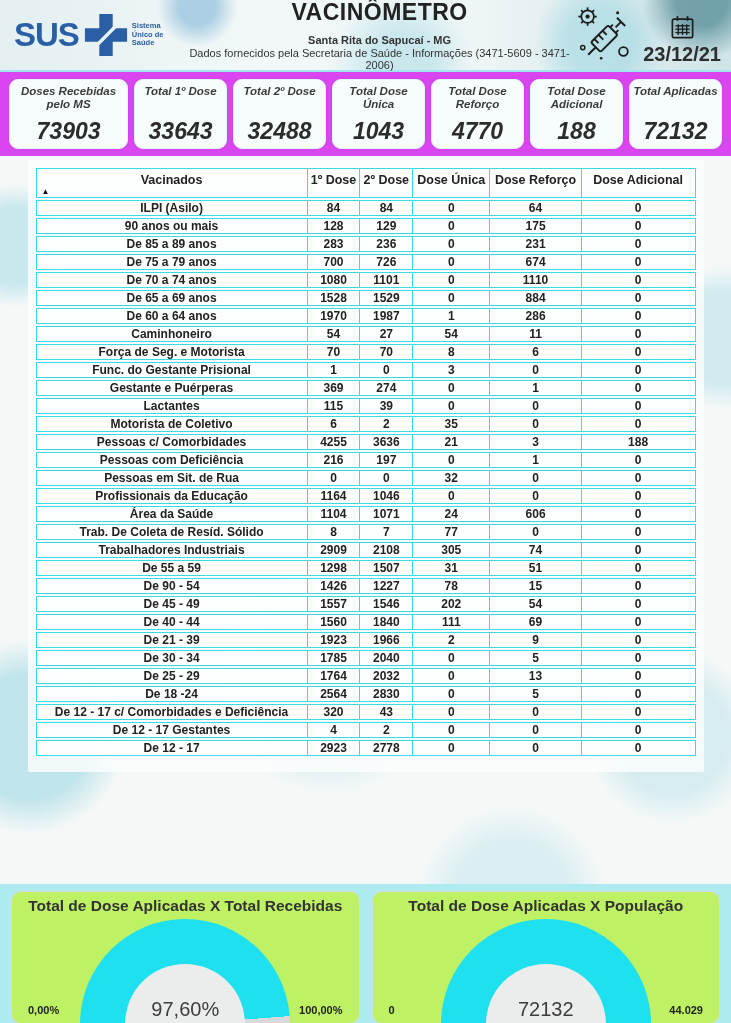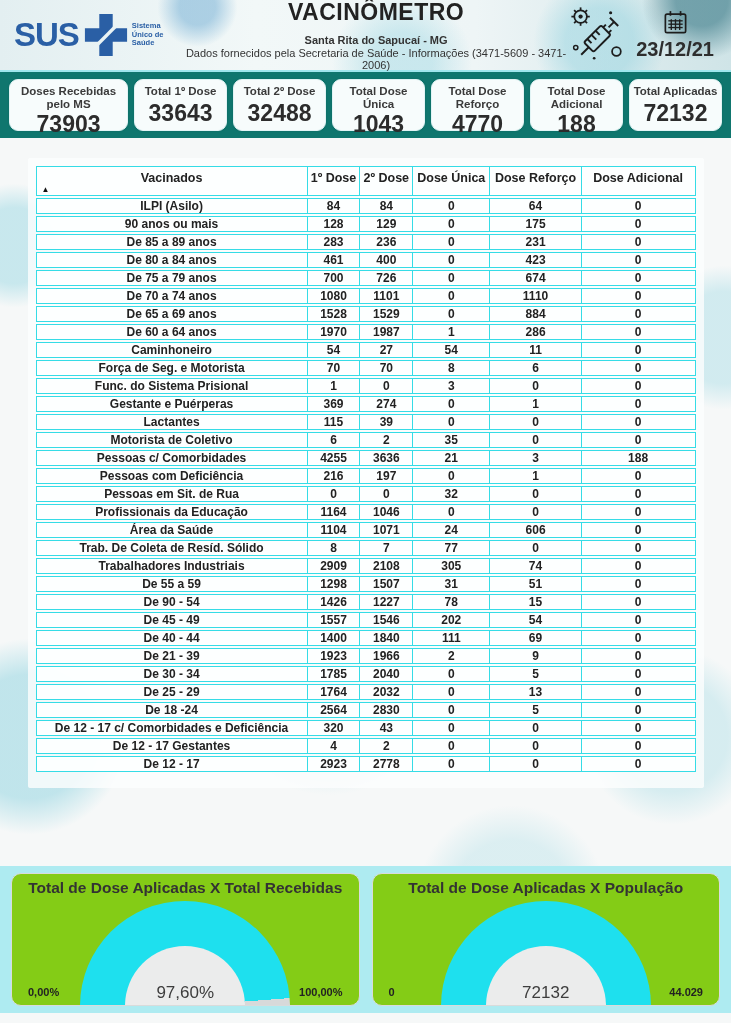--- a/index.html
+++ b/index.html
@@ -29,38 +29,38 @@
       linear-gradient(90deg,#e3eff1 0%,#f2f8f8 35%,#eef5f6 65%,#cfe4e7 100%);
     border-bottom:2px solid #9fe6ed;
   }
   .sus-logo { display:flex; align-items:center; margin-left:14px; width:170px; flex:none; }
   .sus-text { font-size:33px; font-weight:bold; color:#2a5fa5; letter-spacing:-1px; }
   .sus-sub { font-size:7.5px; line-height:8.5px; color:#2a5fa5; font-weight:bold; margin-left:3px; width:42px; }
   .header-center { flex:1; text-align:center; }
   .title { font-size:23px; font-weight:bold; color:#222; letter-spacing:.5px; }
   .subtitle { font-size:11px; font-weight:bold; color:#333; margin-top:8px; }
   .info-line { font-size:11px; color:#333; margin-top:1px; }
-  .header-right { display:flex; align-items:center; gap:6px; margin-right:17px; flex:none; }
+  .header-right { display:flex; align-items:flex-end; gap:6px; margin-right:10px; flex:none; }
   .date-col { display:flex; flex-direction:column; align-items:center; }
   .date-text { font-size:20px; font-weight:bold; color:#2e2e2e; margin-top:2px; }
   
   .cards-strip {
-    height:66px; background:#0f766e; display:flex; gap:6px;
-    padding:7px 9px; align-items:stretch;
+    height:84px; background:#d946ef; display:flex; gap:6px;
+    padding:7px 9px; align-items:stretch;font-style:italic;
   }
   .card {
     flex:1; background:#f7fcfc; border-radius:9px; border:1px solid #e2f4f5;
     display:flex; flex-direction:column; align-items:center; justify-content:space-between;
     padding:5px 2px 4px; box-shadow:0 0 3px rgba(0,0,0,.08);
   }
   .card.wide { flex:1.3; }
   .card-label { font-size:11.5px; font-weight:bold; color:#3a3a3a; text-align:center; line-height:13px; }
   .card-value { font-size:23px; font-weight:bold; color:#2c2c2c; line-height:26px; }
   
-  .table-wrap { height:728px; padding-top:20px; }
+  .table-wrap { height:728px; padding-top:4px; }
   .table-panel {
     width:676px; margin:0 auto; background:rgba(252,254,254,.8);
     padding:6px 8px 14px; border-radius:2px;
   }
   table.vtable { border-collapse:separate; border-spacing:0 2px; width:100%; table-layout:fixed; }
   .vtable th, .vtable td {
     border-top:1.5px solid #35dce6; border-bottom:1.5px solid #35dce6;
     border-right:1.5px solid #35dce6;
     background:rgba(253,255,255,.92);
     font-weight:bold; text-align:center; overflow:hidden; white-space:nowrap;
@@ -69,21 +69,21 @@
   .vtable th { font-size:12.5px; height:30px; position:relative; vertical-align:top; padding-top:4px; color:#222; }
   .vtable td { font-size:12px; height:15px; padding:0 2px; color:#222; }
   .col-0 { width:268px; } .col-1 { width:52px; } .col-2 { width:52px; }
   .col-3 { width:76px; } .col-4 { width:90px; } .col-5 { width:112px; }
   .sort { position:absolute; left:5px; bottom:1px; font-size:8px; color:#111; cursor:pointer; }
   
   .gauges-strip {
     height:147px; background:#aeebf1; display:flex; gap:12px; padding:7px 11px;
   }
   .gauge-panel {
-    flex:1; background:#84cc16; border:1px solid #d9dbdb; border-radius:10px;
+    flex:1; background:#bef264; border:1px solid #d9dbdb; border-radius:10px;
     position:relative; padding:5px 6px; overflow:hidden;
   }
   .gauge-title { text-align:center; font-size:15.5px; font-weight:bold; color:#333; }
   .gauge-arc {
     --pct:100; --arc:#1ee0ee;
     position:relative; width:210px; height:105px; margin:4px auto 0;
   }
   .gauge-arc::before {
     content:""; position:absolute; inset:0;
     border-radius:210px 210px 0 0;
@@ -92,21 +92,21 @@
       var(--arc) calc(var(--pct) * 1.8deg),
       #d7d9da calc(var(--pct) * 1.8deg) 180deg,
       rgba(0,0,0,0) 180deg);
   }
   .gauge-arc::after {
     content:""; position:absolute; left:50%; bottom:0; transform:translateX(-50%);
     width:120px; height:60px; border-radius:120px 120px 0 0; background:#ebecec;
   }
   .gauge-value {
     position:absolute; bottom:3px; left:0; width:100%; text-align:center;
-    font-size:17px; color:#3d3d3d; z-index:2;
+    font-size:20px; color:#3d3d3d; z-index:2;
   }
   .gauge-min { position:absolute; left:16px; bottom:7px; font-size:11px; font-weight:bold; color:#222; }
   .gauge-max { position:absolute; right:16px; bottom:7px; font-size:11px; font-weight:bold; color:#222; }
   svg { display:block; }
 </style>
 </head>
 <body>
 
 <div class="header">
   <div class="sus-logo">
@@ -243,28 +243,20 @@
           </tr>
           <tr>
             <td class="col-0">De 85 a 89 anos</td>
             <td class="col-1">283</td>
             <td class="col-2">236</td>
             <td class="col-3">0</td>
             <td class="col-4">231</td>
             <td class="col-5">0</td>
           </tr>
           <tr>
-            <td class="col-0">De 80 a 84 anos</td>
-            <td class="col-1">461</td>
-            <td class="col-2">400</td>
-            <td class="col-3">0</td>
-            <td class="col-4">423</td>
-            <td class="col-5">0</td>
-          </tr>
-          <tr>
             <td class="col-0">De 75 a 79 anos</td>
             <td class="col-1">700</td>
             <td class="col-2">726</td>
             <td class="col-3">0</td>
             <td class="col-4">674</td>
             <td class="col-5">0</td>
           </tr>
           <tr>
             <td class="col-0">De 70 a 74 anos</td>
             <td class="col-1">1080</td>
@@ -299,21 +291,21 @@
           </tr>
           <tr>
             <td class="col-0">Força de Seg. e Motorista</td>
             <td class="col-1">70</td>
             <td class="col-2">70</td>
             <td class="col-3">8</td>
             <td class="col-4">6</td>
             <td class="col-5">0</td>
           </tr>
           <tr>
-            <td class="col-0">Func. do Sistema Prisional</td>
+            <td class="col-0">Func. do Gestante Prisional</td>
             <td class="col-1">1</td>
             <td class="col-2">0</td>
             <td class="col-3">3</td>
             <td class="col-4">0</td>
             <td class="col-5">0</td>
           </tr>
           <tr>
             <td class="col-0">Gestante e Puérperas</td>
             <td class="col-1">369</td>
             <td class="col-2">274</td>
@@ -412,21 +404,21 @@
           <tr>
             <td class="col-0">De 45 - 49</td>
             <td class="col-1">1557</td>
             <td class="col-2">1546</td>
             <td class="col-3">202</td>
             <td class="col-4">54</td>
             <td class="col-5">0</td>
           </tr>
           <tr>
             <td class="col-0">De 40 - 44</td>
-            <td class="col-1">1400</td>
+            <td class="col-1">1560</td>
             <td class="col-2">1840</td>
             <td class="col-3">111</td>
             <td class="col-4">69</td>
             <td class="col-5">0</td>
           </tr>
           <tr>
             <td class="col-0">De 21 - 39</td>
             <td class="col-1">1923</td>
             <td class="col-2">1966</td>
             <td class="col-3">2</td>

